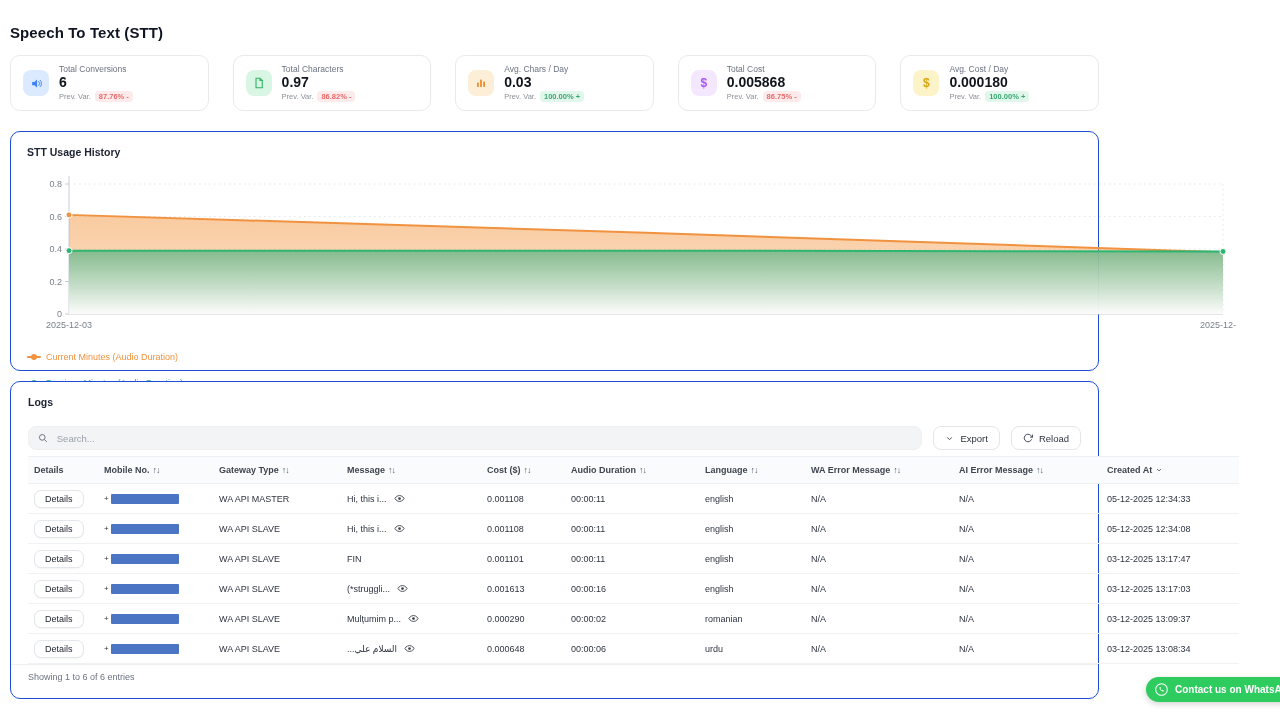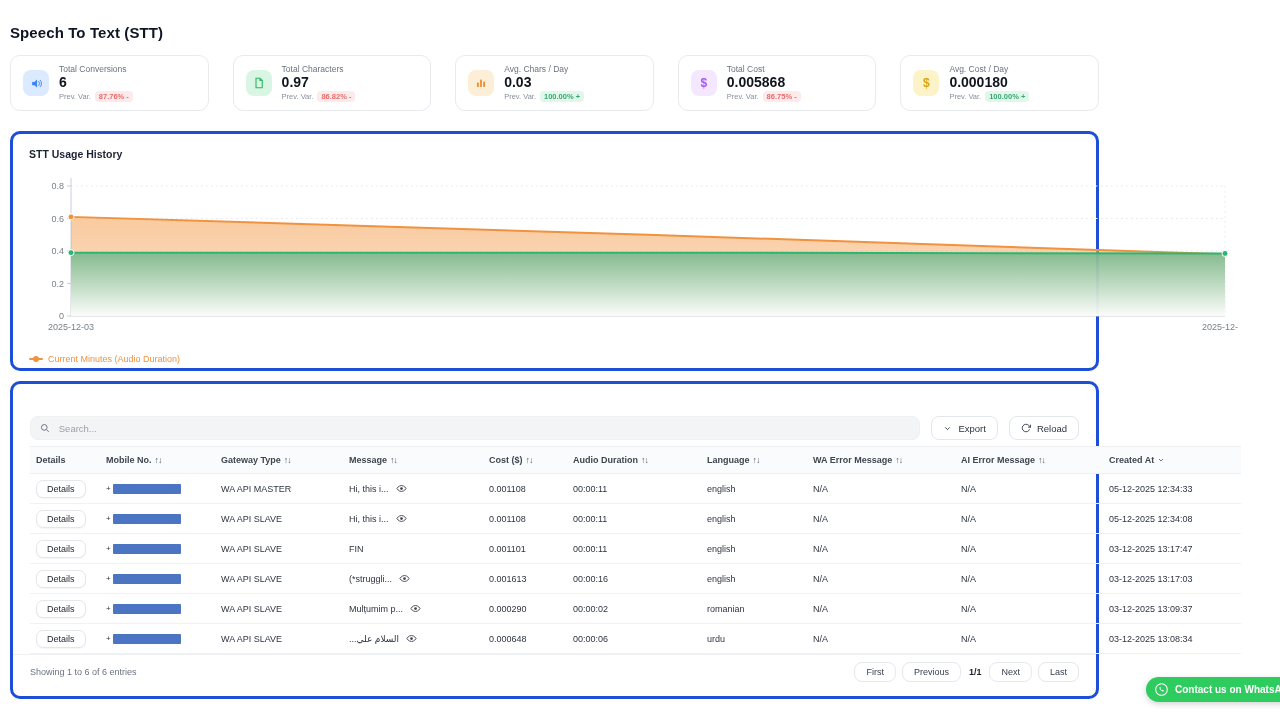--- a/index.html
+++ b/index.html
@@ -11,21 +11,21 @@
   .stat-card{flex:1;background:#fff;border:1px solid #e8eaee;border-radius:10px;padding:8px 12px;height:56px;box-sizing:border-box;display:flex;align-items:center;gap:10px;}
   .stat-icon{width:26px;height:26px;border-radius:8px;display:flex;align-items:center;justify-content:center;flex:none;}
   .stat-body{display:flex;flex-direction:column;gap:1px;}
   .stat-label{font-size:8.5px;color:#6b7280;}
   .stat-value{font-size:14px;font-weight:700;color:#10141c;line-height:15px;}
   .stat-prev{font-size:7.5px;color:#8a9099;display:flex;align-items:center;gap:4px;}
   .badge{border-radius:4px;padding:1px 4px;font-size:7.5px;font-weight:600;}
   .badge.down{background:#fdeaea;color:#e96a6a;}
   .badge.up{background:#e2f7eb;color:#38a871;}
   
-  .panel{background:#fff;border:3px solid #1d4ed8;border-radius:10px;box-sizing:border-box;}
+  .panel{background:#fff;border:1px solid #1d4ed8;border-radius:10px;box-sizing:border-box;}
   .chart-panel{margin-top:20px;padding:14px 16px 6px 16px;height:240px;}
   .panel-title{font-size:10.5px;font-weight:700;color:#1b2230;}
   .tick{font-size:9px;fill:#79808a;}
   .legend-row{display:flex;justify-content:center;gap:16px;margin-top:0;flex-direction:column;}
   .legend-item{display:flex;align-items:center;gap:5px;font-size:9px;font-weight:500;}
   .legend-marker{width:14px;height:8px;position:relative;flex:none;}
   .legend-marker .ln{position:absolute;left:0;right:0;top:3px;height:2px;border-radius:2px;}
   .legend-marker .dt{position:absolute;left:4px;top:1px;width:6px;height:6px;border-radius:50%;}
   
   .logs-panel{margin-top:10px;padding:14px 17px 0 17px;min-height:318px;position:relative;}
@@ -189,20 +189,21 @@
           <span class="legend-marker">
             <span class="ln" style="background:#2bb673"></span>
             <span class="dt" style="background:#2bb673"></span>
           </span>
           <span>Previous Minutes (Audio Duration)</span>
         </div>
       </div>
   </div>
 
   <div class="panel logs-panel">
+    <div class="panel-title">Logs</div>
 
     <div class="logs-toolbar">
       <div class="search-box">
         <svg width="10" height="10" viewBox="0 0 24 24" fill="none" stroke="#6b7280" stroke-width="2.4">
             <circle cx="10.5" cy="10.5" r="7"></circle>
             <line x1="16" y1="16" x2="21.5" y2="21.5"></line>
           </svg>
         <input type="text" placeholder="Search..." style="">
       </div>
       <button class="btn">
@@ -364,27 +365,20 @@
             <td>urdu</td>
             <td>N/A</td>
             <td>N/A</td>
             <td class="created">03-12-2025 13:08:34</td>
           </tr>
         </tbody>
     </table>
 
     <div class="logs-footer">
       <div class="showing">Showing 1 to 6 of 6 entries</div>
-      <div class="pager" id="pager">
-          <button class="page-btn">First</button>
-          <button class="page-btn">Previous</button>
-          <span class="page-ind">1/1</span>
-          <button class="page-btn">Next</button>
-          <button class="page-btn">Last</button>
-        </div>
     </div>
   </div>
 </div>
 
 <button class="whatsapp" id="whatsapp-btn" style="background: rgb(46, 204, 94);">
   <svg width="15" height="15" viewBox="0 0 24 24" fill="none" stroke="#fff" stroke-width="1.7">
     <circle cx="12" cy="12" r="9.3"></circle>
     <path d="M8.6 9.3c.3 2.9 3.1 5.6 6 6.1l1.2-1.9-2.1-1-1 .8c-1.1-.6-2-1.6-2.5-2.6l.9-1-1.1-2.1z" fill="#fff" stroke="none"></path>
   </svg>
   <span>Contact us on WhatsApp</span>

